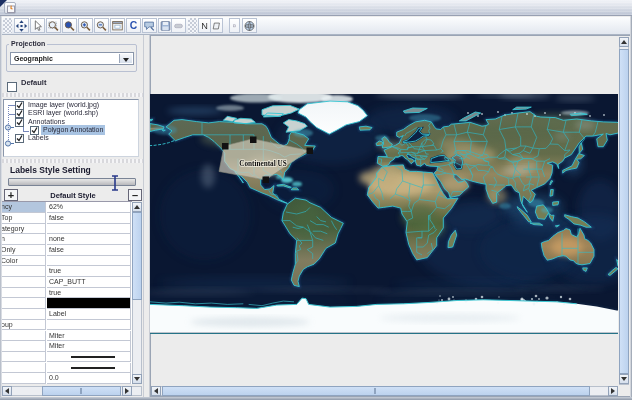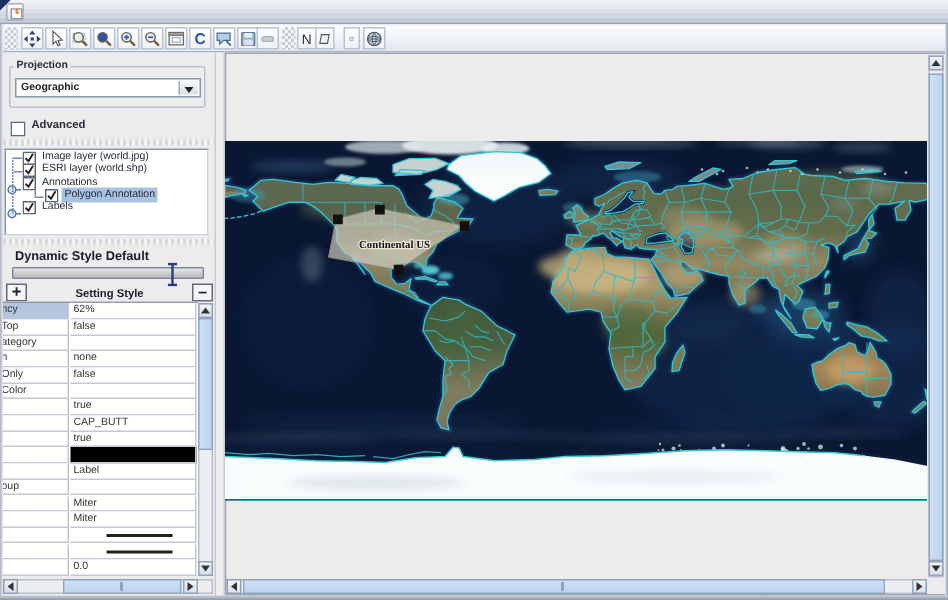--- a/index.html
+++ b/index.html
@@ -163,21 +163,21 @@
   <div class="blabel" style="left:9px;top:39.5px">Projection</div>
   <div class="combo" style="left:10px;top:52px;width:124px;height:12.5px">
     <div style="position:absolute;left:3px;top:2px;font-size:7px;font-weight:bold;color:#222">Geographic</div>
     <div class="combobtn">
         <div class="cbarrow"></div>
       </div>
   </div>
   <div style="position:absolute;left:7px;top:77.5px;width:10px;height:10px"><svg width="10" height="10" viewBox="0 0 10 10">
         <rect x="0.5" y="0.5" width="9" height="9" fill="#fff" stroke="#5a6a7a"></rect>
       </svg></div>
-  <div style="position:absolute;left:21px;top:78px;font-size:7.5px;font-weight:bold;color:#2a2a3a">Advanced</div>
+  <div style="position:absolute;left:21px;top:78px;font-size:7.5px;font-weight:bold;color:#2a2a3a">Default</div>
   <div class="wavy" style="left:2px;top:93px"></div>
   <div id="treebox"></div>
   <div style="position:absolute;left:14.5px;top:101.0px;width:9px;height:9px">
       <svg width="9" height="9" viewBox="0 0 9 9" style="position:absolute;left:0;top:0">
         <rect x="0.5" y="0.5" width="8" height="8" fill="#fff" stroke="#5a6a7a"></rect>
         <path d="M2 4.5 L4 6.5 L7 1.5" fill="none" stroke="#222" stroke-width="1.3"></path>
       </svg>
     </div>
     <div style="position:absolute;left:26.0px;top:100.0px;height:9.5px;font-size:7px;line-height:9.5px;color:#2a2a3a;padding:0 2px;white-space:nowrap">Image layer (world.jpg)</div>
 <div style="position:absolute;left:14.5px;top:109.3px;width:9px;height:9px">
@@ -215,28 +215,28 @@
         <path d="M2 4.5 L4 6.5 L7 1.5" fill="none" stroke="#222" stroke-width="1.3"></path>
       </svg>
     </div>
     <div style="position:absolute;left:26.0px;top:133.4px;height:9.5px;font-size:7px;line-height:9.5px;color:#2a2a3a;padding:0 2px;white-space:nowrap">Labels</div>
 <div style="position:absolute;left:8px;top:105px;width:1px;height:38px;background:repeating-linear-gradient(#7788bb 0 1px,transparent 1px 2px)"></div>
 <div style="position:absolute;left:9px;top:105px;width:6px;height:1px;background:#7788bb"></div>
 <div style="position:absolute;left:9px;top:113.5px;width:6px;height:1px;background:#7788bb"></div>
 <div style="position:absolute;left:23px;top:131px;width:6px;height:1px;background:#7788bb"></div>
 <div style="position:absolute;left:23px;top:127px;width:1px;height:4px;background:#7788bb"></div>
   <div class="wavy" style="left:2px;top:159px"></div>
-  <div style="position:absolute;left:10px;top:164.5px;font-size:8.5px;font-weight:bold;color:#1a1a2e">Dynamic Style Default</div>
+  <div style="position:absolute;left:10px;top:164.5px;font-size:8.5px;font-weight:bold;color:#1a1a2e">Labels Style Setting</div>
   <div class="slider"></div>
   <svg width="10" height="16" viewBox="0 0 10 16" style="position:absolute;left:110px;top:175px">
       <path d="M2 1 H8 M5 1 V15 M2 15 H8" stroke="#2a3a8a" stroke-width="1.6" fill="none"></path>
     </svg>
   <div class="pmbtn" style="left:4px">+</div>
   <div class="pmbtn" style="left:128px">–</div>
-  <div style="position:absolute;left:20px;top:190.5px;width:106px;text-align:center;font-size:7.5px;font-weight:bold;color:#1a1a2e">Setting Style</div>
+  <div style="position:absolute;left:20px;top:190.5px;width:106px;text-align:center;font-size:7.5px;font-weight:bold;color:#1a1a2e">Default Style</div>
   <div style="position:absolute;left:1px;top:201px;width:131px;height:182.5px;background:#fff;border-top:1px solid #99a"></div>
   <div class="trow" style="top:202.3px;height:10.68px">
       <div class="tc1" style="background:#b3c6de">ncy</div>
 <div class="tc2">62%</div>
 </div>
 <div class="trow" style="top:213.0px;height:10.68px">
       <div class="tc1" style="background:#fff">Top</div>
 <div class="tc2">false</div>
 </div>
 <div class="trow" style="top:223.7px;height:10.68px">

